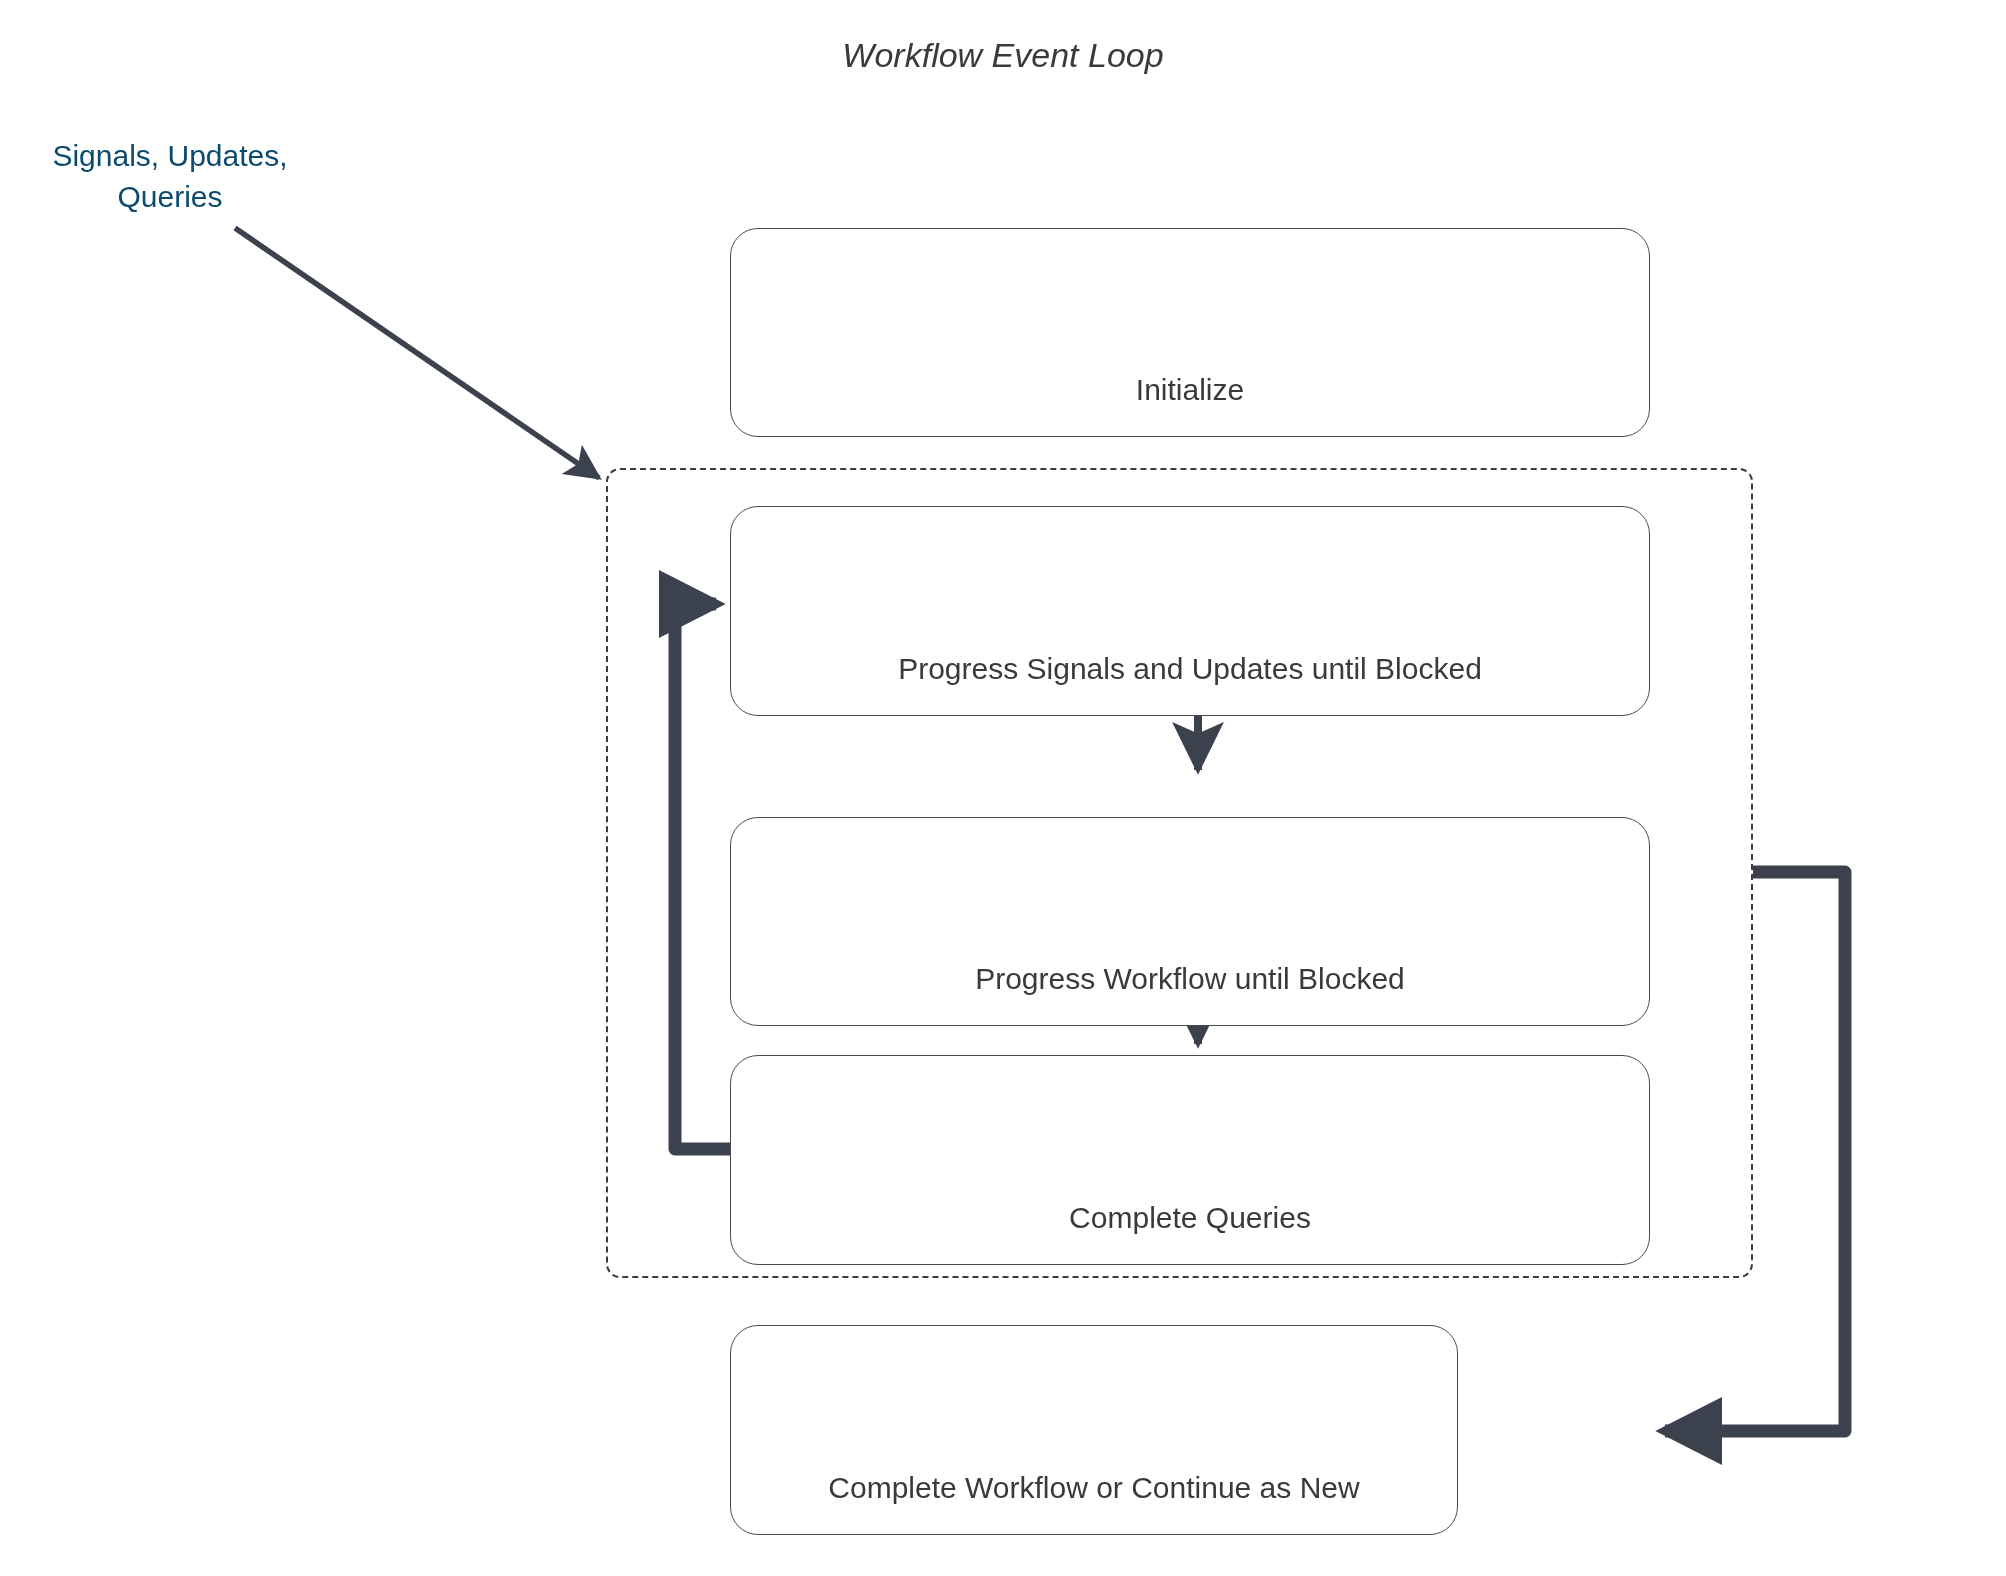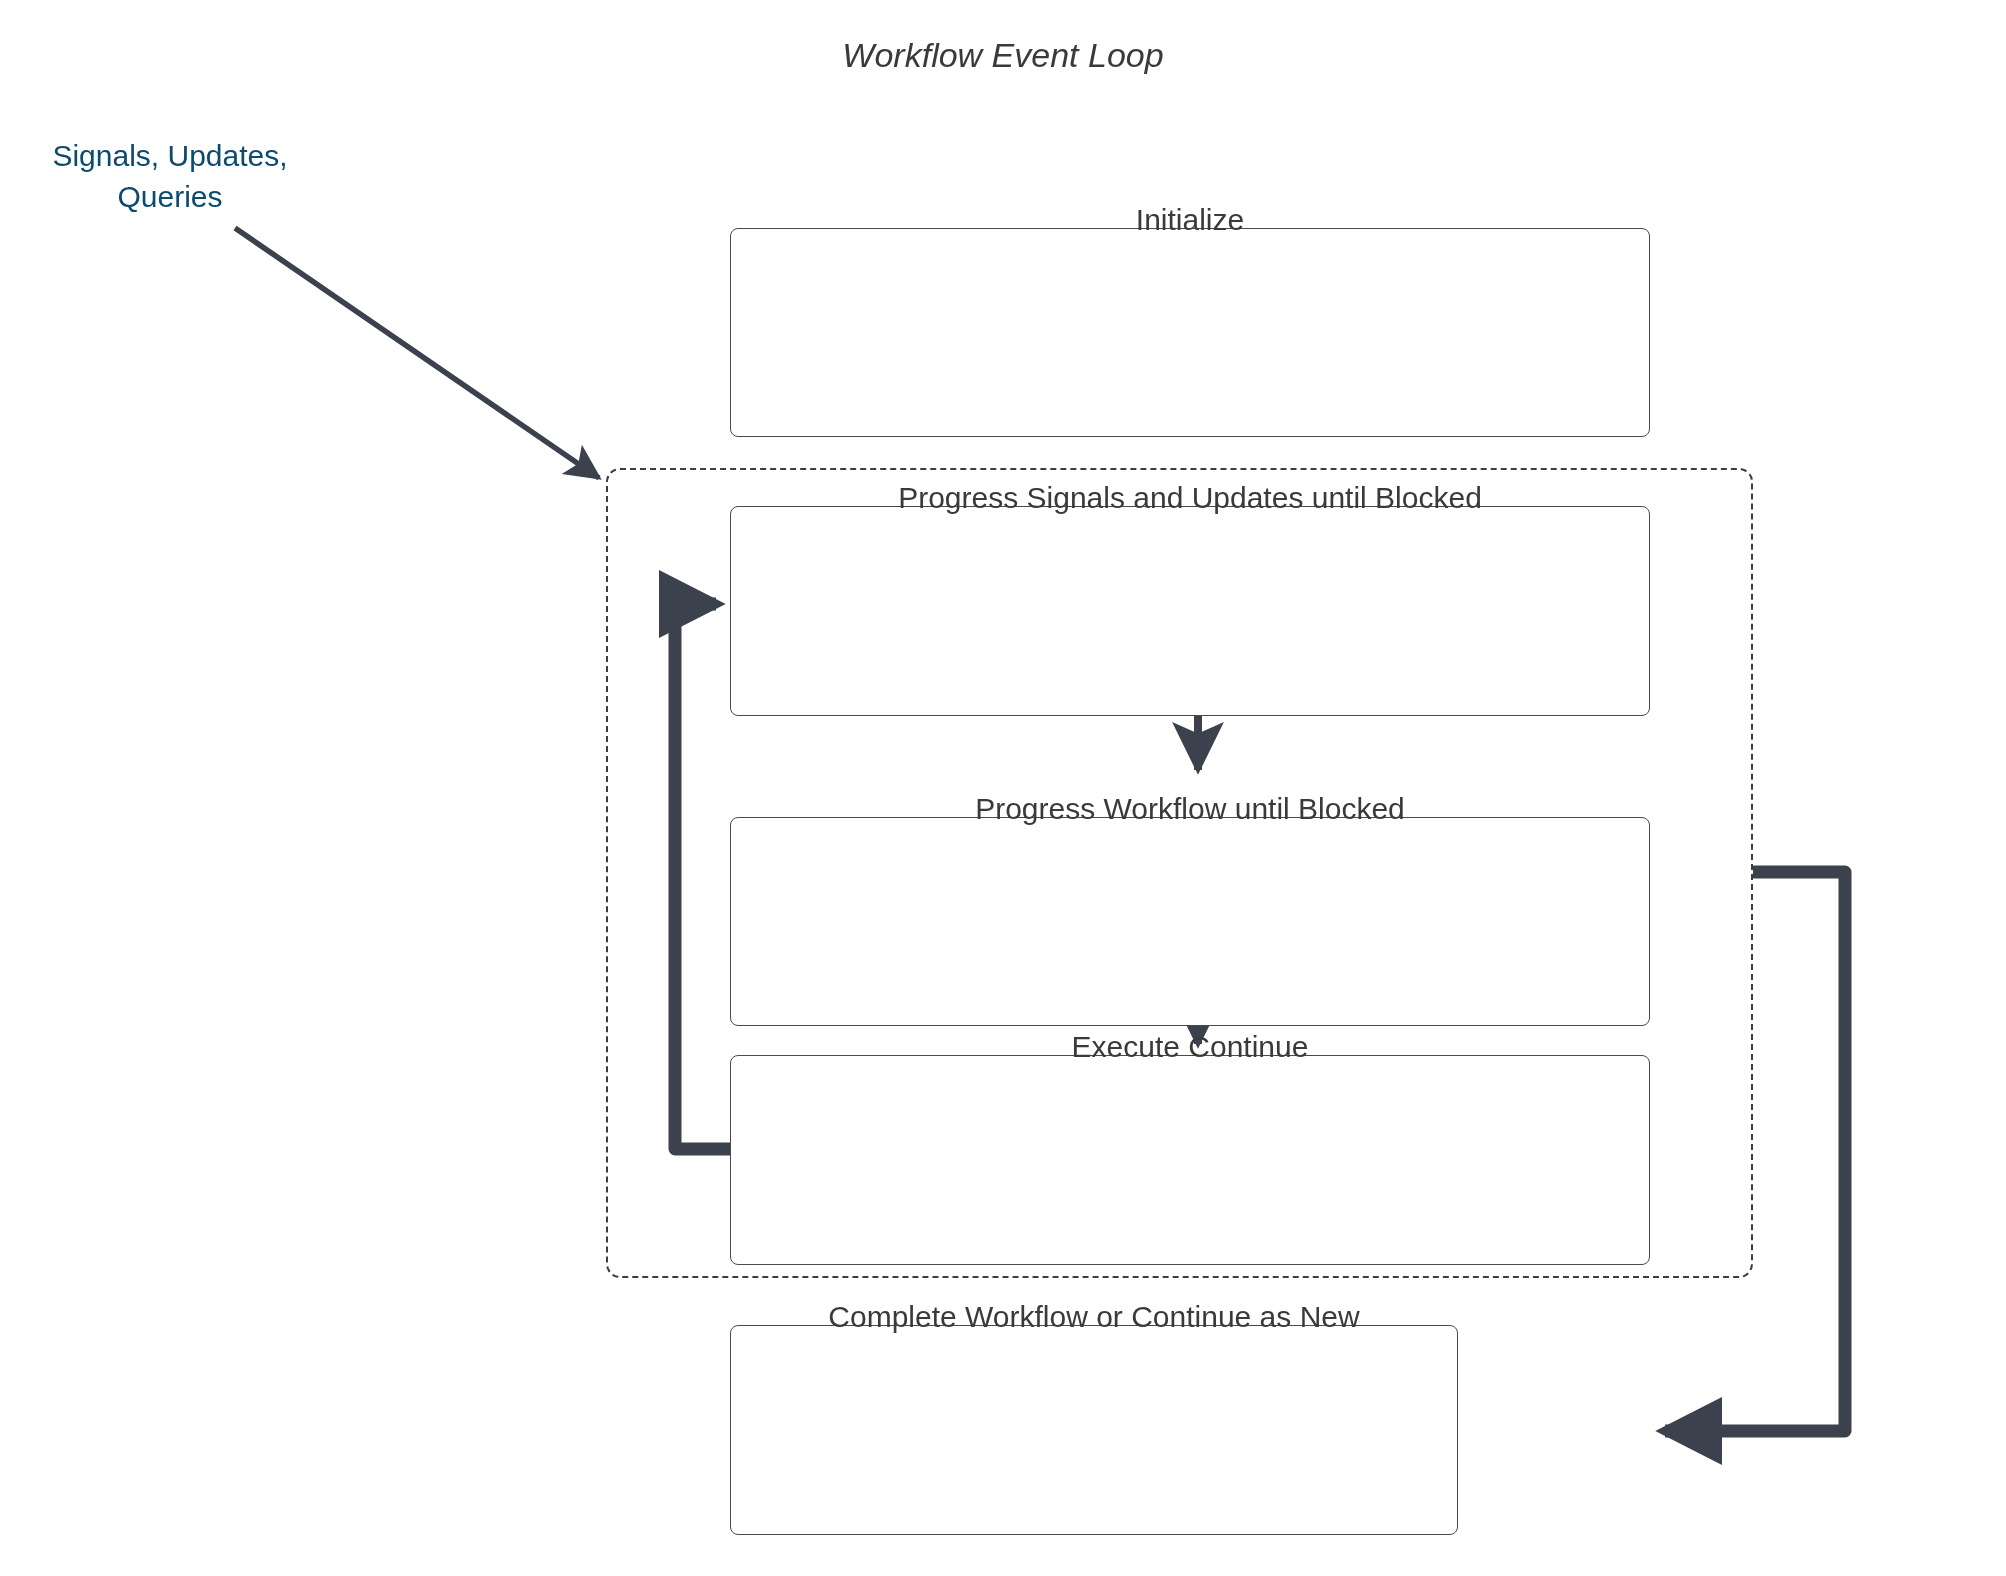--- a/index.html
+++ b/index.html
@@ -25,23 +25,23 @@
     top: 0;
     width: 2006px;
     height: 1576px;
     pointer-events: none;
   }
   .node {
     position: absolute;
     box-sizing: border-box;
     background: #ffffff;
     border: 1.6px solid #4a4a4a;
-    border-radius: 8px;
+    border-radius: 28px;
     display: flex;
-    align-items: flex-start;
+    align-items: flex-end;
     justify-content: center;
     z-index: 3;
   }
   .node-label {
     font-size: 30px;
     color: #3a3a3a;
     line-height: 1.25;
     text-align: center;
     white-space: nowrap;
     padding: 0 20px;
@@ -122,20 +122,20 @@
 
   <div class="node" style="left:730px; top:506px; width:920px; height:210px;">
     <span class="node-label">Progress Signals and Updates until Blocked</span>
   </div>
 
   <div class="node" style="left:730px; top:781px; width:920px; height:209px;margin-top:36px;">
     <span class="node-label">Progress Workflow until Blocked</span>
   </div>
 
   <div class="node" style="left:730px; top:1055px; width:920px; height:210px;">
-    <span class="node-label">Execute Continue</span>
+    <span class="node-label">Complete Queries</span>
   </div>
 
   <div class="node" style="left:730px; top:1325px; width:728px; height:210px;">
     <span class="node-label">Complete Workflow or Continue as New</span>
   </div>
 
 </div>
 
 </body></html>

